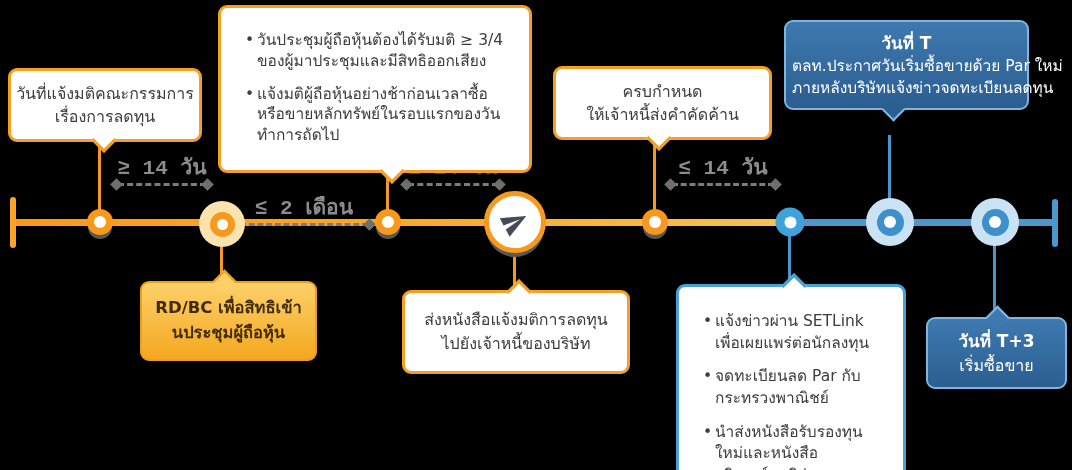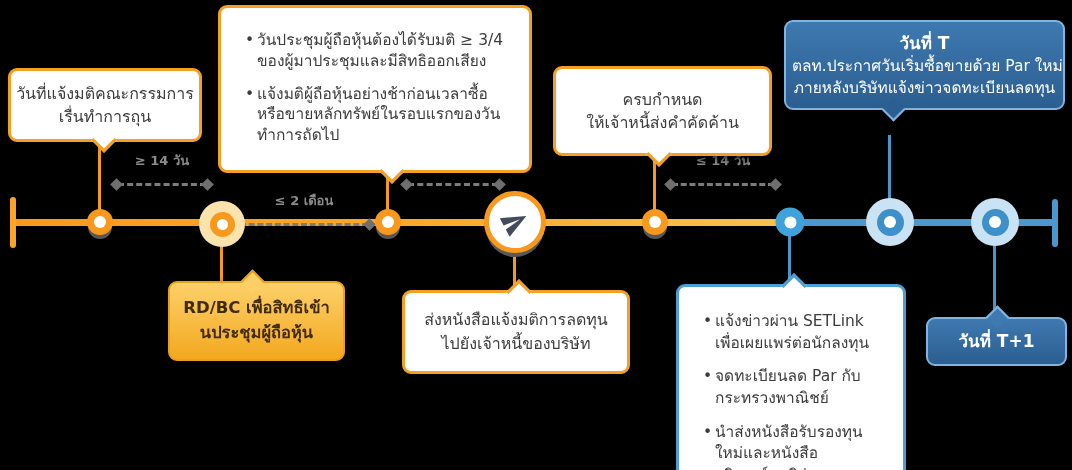--- a/index.html
+++ b/index.html
@@ -18,21 +18,21 @@
   .conn{position:absolute;width:3px;z-index:1;}
   .conn.orange{background:#F8981D;}
   .conn.blue{background:#4796CC;}
   
   .interval{position:absolute;top:150px;height:45px;z-index:2;}
   .interval .dash{position:absolute;left:6px;right:6px;top:33px;border-top:3px dashed #7C7C7C;}
   .interval .dia{position:absolute;top:30px;width:9px;height:9px;background:#6F6F6F;transform:rotate(45deg);}
   .interval .dia.l{left:0;}
   .interval .dia.r{right:0;}
   .interval .ilabel{position:absolute;left:50%;top:0;transform:translateX(-50%);
-    white-space:nowrap;color:#8C8C8C;font-weight:bold;font-size:13px;}
+    white-space:nowrap;color:#8C8C8C;font-weight:bold;font-size:21px;font-family:Liberation Mono, monospace;}
   
   .node{position:absolute;z-index:3;transform:translate(-50%,-50%);border-radius:50%;
     display:flex;align-items:center;justify-content:center;}
   .ring-orange{width:26px;height:26px;background:#F8981D;box-shadow:0 5px 0 -1px #585858;}
   .ring-orange .dot, .ring-blue .dot, .node-blue .dot{background:#fff;border-radius:50%;}
   .ring-orange .dot{width:12px;height:12px;}
   .halo{border-radius:50%;display:flex;align-items:center;justify-content:center;}
   .halo-peach{width:46px;height:46px;background:#FAE3AC;}
   .halo-blue{width:48px;height:48px;background:#C9E2F4;}
   .inner-ring-orange{width:25px;height:25px;background:#F8981D;border-radius:50%;
@@ -149,46 +149,46 @@
   </div>
 
   <div class="node halo halo-blue" style="left:995px;top:222px;">
     <span class="ring-blue">
         <span class="dot"></span>
       </span>
   </div>
 
   <div class="box box-white centered" style="left:8px;top:68px;width:194px;padding:11px 4px;font-size:16px;line-height:1.45;">
     <div class="line">วันที่แจ้งมติคณะกรรมการ</div>
-    <div class="line">เรื่นทำการถุน</div>
+    <div class="line">เรื่องการลดทุน</div>
     <span class="tail tail-down" style="left:84px;"></span>
   </div>
 
   <div class="box box-white" style="left:218px;top:5px;width:314px;padding:10px 10px 12px 10px;font-size:15.5px;line-height:1.34;">
     <ul>
       <li>วันประชุมผู้ถือหุ้นต้องได้รับมติ ≥ 3/4 ของผู้มาประชุมและมีสิทธิออกเสียง</li>
       <li>แจ้งมติผู้ถือหุ้นอย่างช้าก่อนเวลาซื้อหรือขายหลักทรัพย์ในรอบแรกของวันทำการถัดไป</li>
     </ul>
     <span class="tail tail-down" style="left:162px;"></span>
   </div>
 
-  <div class="box box-white centered" style="left:553px;top:66px;width:219px;padding:19px 4px;font-size:16px;line-height:1.45;">
+  <div class="box box-white centered" style="left:553px;top:66px;width:219px;padding:11px 4px;font-size:16px;line-height:1.45;">
     <div class="line">ครบกำหนด</div>
     <div class="line">ให้เจ้าหนี้ส่งคำคัดค้าน</div>
     <span class="tail tail-down" style="left:94px;"></span>
   </div>
 
-  <div class="box box-blue centered" style="left:784px;top:20px;width:281px;padding:9px 6px;font-size:15.5px;line-height:1.42;">
+  <div class="box box-blue centered" style="left:784px;top:20px;width:245px;padding:9px 6px;font-size:15.5px;line-height:1.42;">
     <div class="line b-title" style="font-size:17px;">วันที่ T</div>
     <div class="line">ตลท.ประกาศวันเริ่มซื้อขายด้วย Par ใหม่</div>
     <div class="line">ภายหลังบริษัทแจ้งข่าวจดทะเบียนลดทุน</div>
     <span class="tail tail-down" style="left:99px;"></span>
   </div>
 
-  <div class="box box-gold centered" style="left:140px;top:281px;width:177px;padding:13px 4px;font-size:16.5px;line-height:1.5;font-weight:bold;margin-left:28px;">
+  <div class="box box-gold centered" style="left:140px;top:281px;width:177px;padding:13px 4px;font-size:16.5px;line-height:1.5;font-weight:bold;">
     <div class="line">RD/BC เพื่อสิทธิเข้า</div>
     <div class="line">นประชุมผู้ถือหุ้น</div>
     <span class="tail tail-up" style="left:74px;"></span>
   </div>
 
   <div class="box box-white centered" style="left:402px;top:290px;width:228px;padding:15px 4px;font-size:16px;line-height:1.5;">
     <div class="line">ส่งหนังสือแจ้งมติการลดทุน</div>
     <div class="line">ไปยังเจ้าหนี้ของบริษัท</div>
     <span class="tail tail-up" style="left:105px;"></span>
   </div>
@@ -196,17 +196,18 @@
   <div class="box box-white" style="left:676px;top:284px;width:230px;padding:12px 8px 12px 10px;font-size:15.5px;line-height:1.4;border-color:#4A9FD6;">
     <ul>
       <li>แจ้งข่าวผ่าน SETLink เพื่อเผยแพร่ต่อนักลงทุน</li>
       <li>จดทะเบียนลด Par กับกระทรวงพาณิชย์</li>
       <li>นำส่งหนังสือรับรองทุนใหม่และหนังสือบริคณห์สนธิผ่าน SETLink</li>
     </ul>
     <span class="tail tail-up" style="left:106px;border-color:#4A9FD6;"></span>
   </div>
 
   <div class="box box-blue centered" style="left:926px;top:317px;width:141px;padding:10px 4px;font-size:16px;line-height:1.45;">
-    <div class="line b-title" style="font-size:17px;">วันที่ T+1</div>
+    <div class="line b-title" style="font-size:17px;">วันที่ T+3</div>
+    <div class="line">เริ่มซื้อขาย</div>
     <span class="tail tail-up" style="left:61px;"></span>
   </div>
 
 </div>
 
 </body></html>

